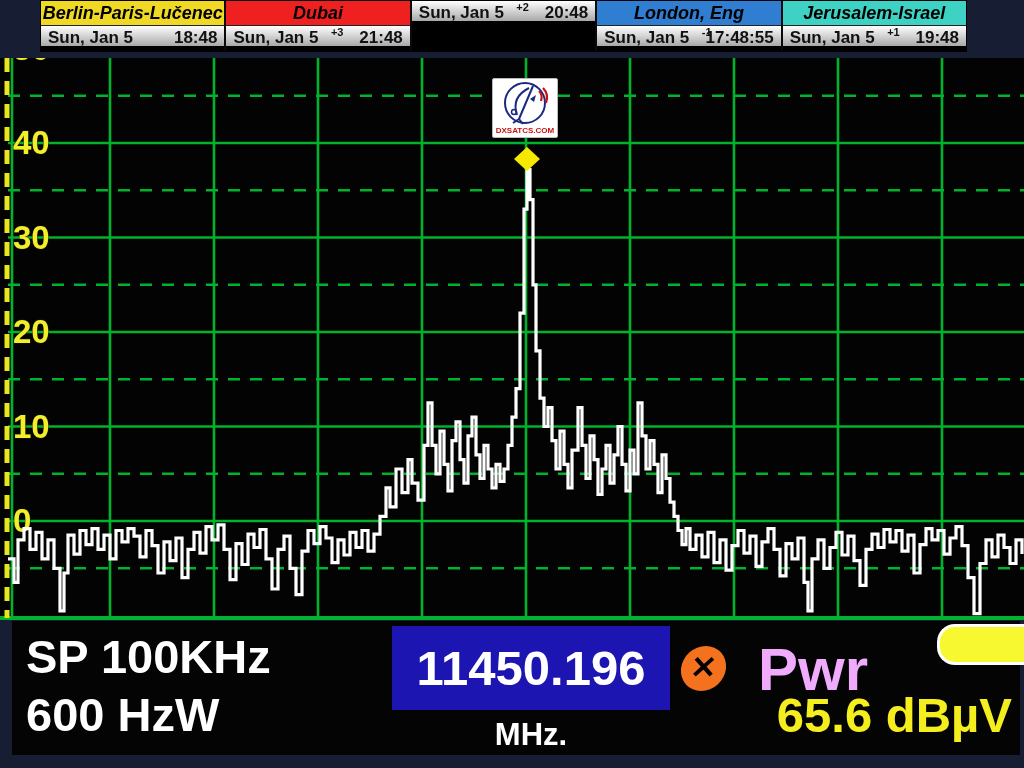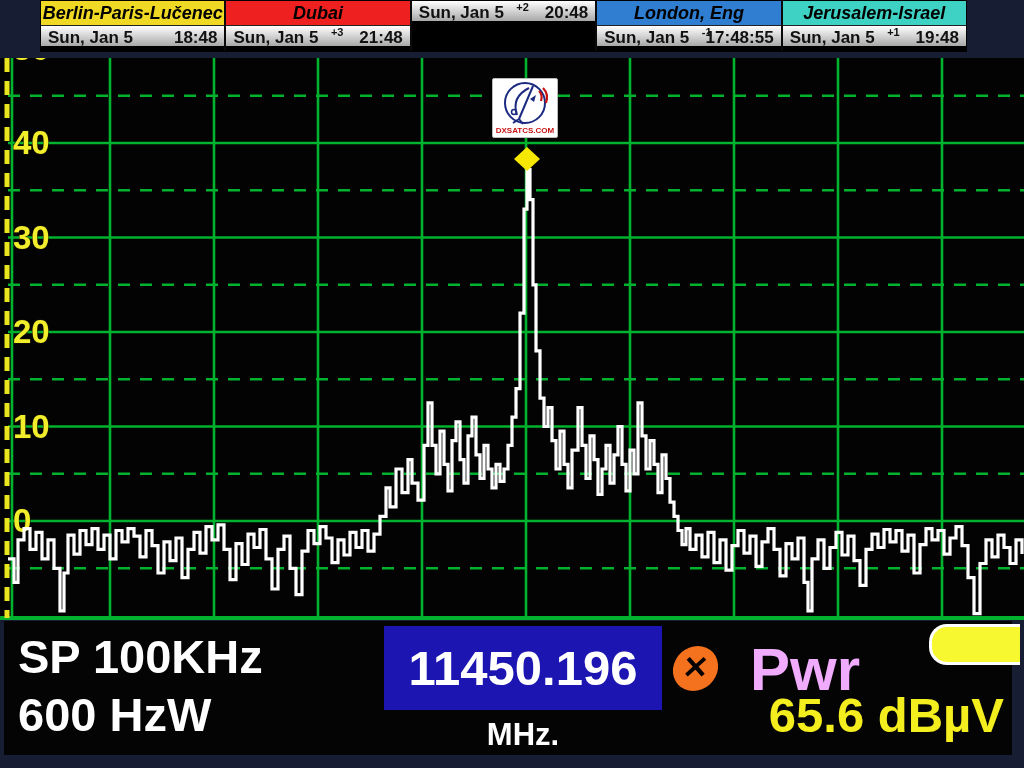--- a/index.html
+++ b/index.html
@@ -22,21 +22,21 @@
   
   #spec-svg{position:absolute;left:0;top:58px;width:1024px;height:562px;background:#030303;display:block;}
   .ylab{font-family:"Liberation Sans",sans-serif;font-weight:bold;font-size:33px;fill:#f2ee2c;
         paint-order:stroke;stroke:#1c1c00;stroke-width:1px;}
 
   
   #logo{position:absolute;left:492px;top:78px;width:64px;height:58px;background:#fff;
         border:1px solid #bbb;border-radius:2px;}
 
   
-  #bottombar{position:absolute;left:4px;top:621px;width:1008px;height:134px;background:#040404;}
+  #bottombar{position:absolute;left:12px;top:621px;width:1008px;height:134px;background:#040404;}
   .sp-label{position:absolute;left:14px;top:8px;font-size:47px;font-weight:bold;color:#fff;white-space:nowrap;}
   .rbw-label{position:absolute;left:14px;top:66px;font-size:47px;font-weight:bold;color:#fff;white-space:nowrap;}
   #freqbox{position:absolute;left:380px;top:5px;width:278px;height:84px;background:#1c15b2;
            text-align:center;line-height:84px;font-size:49px;font-weight:bold;color:#fff;}
   #mhz{position:absolute;left:380px;top:96px;width:278px;text-align:center;
        font-size:31px;font-weight:bold;color:#fff;}
   #xicon{position:absolute;left:669px;top:25px;width:45px;height:45px;border-radius:50%;
          background:#f4711d;color:#000;font-size:31px;font-weight:900;text-align:center;
          line-height:44px;transform:skewX(-6deg);}
   #pwr{position:absolute;left:746px;top:14px;font-size:60px;font-weight:bold;color:#f0abfc;white-space:nowrap;}

